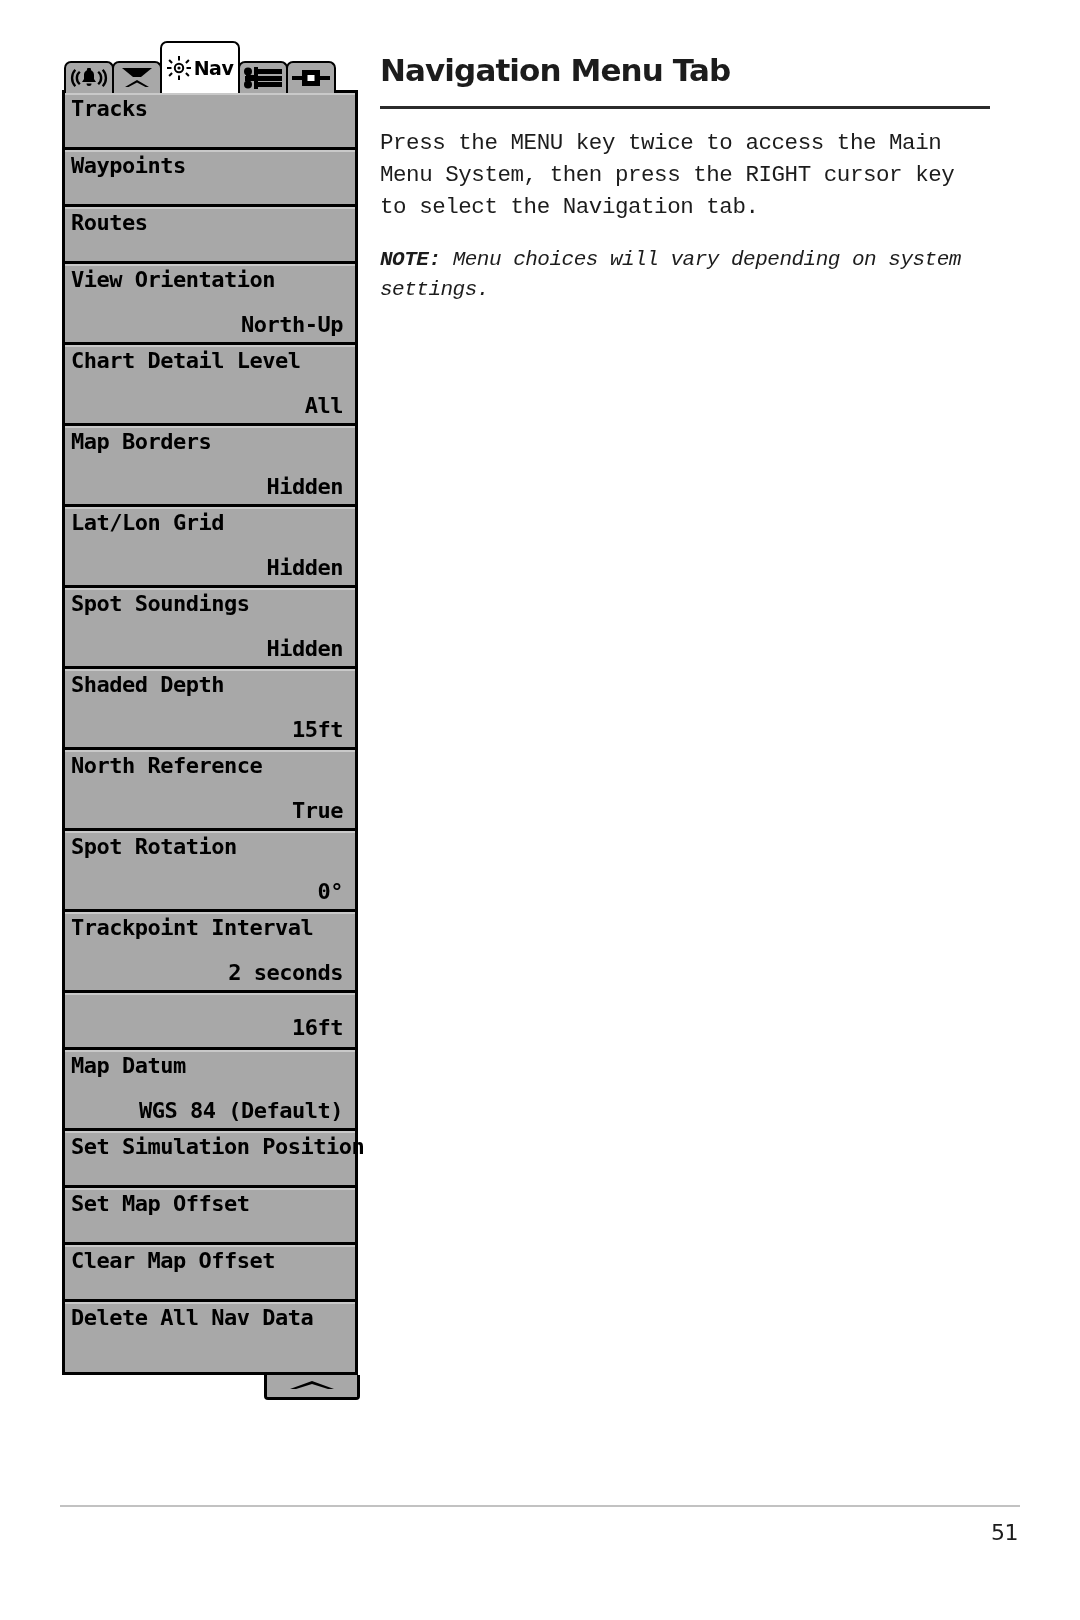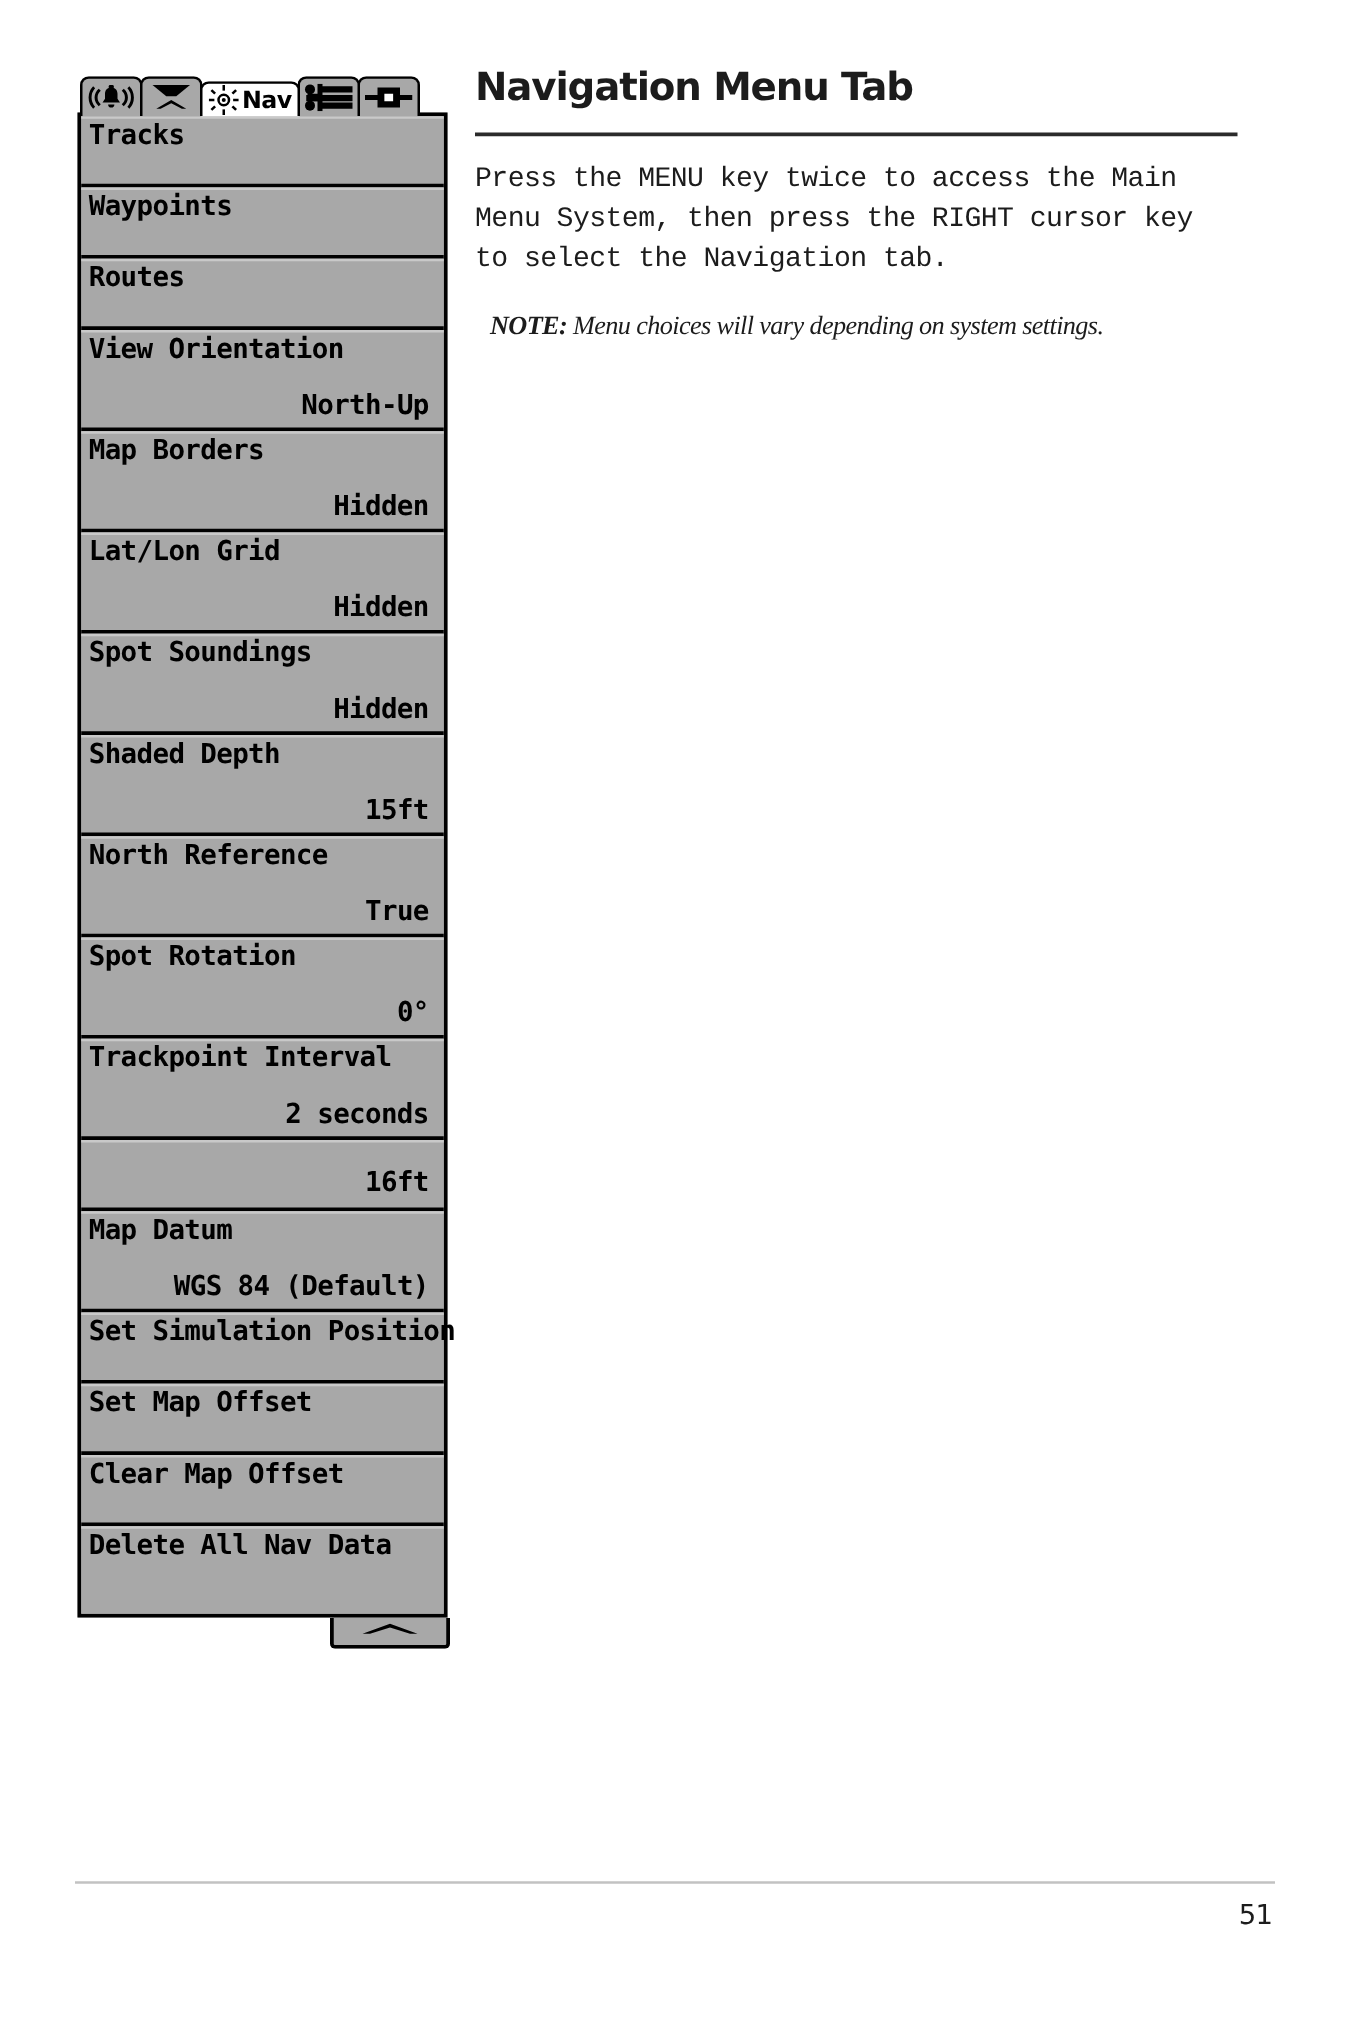--- a/index.html
+++ b/index.html
@@ -48,21 +48,21 @@
     box-sizing: border-box;
     display: flex;
     align-items: center;
     justify-content: center;
     margin-right: -2px;
     position: relative;
   }
   .tab.icon-only { width: 50px; }
   .tab.tab-nav {
     background: #ffffff;
-    height: 28px;
+    height: 52px;
     width: 80px;
     z-index: 5;
     gap: 3px;
     padding: 0 4px;
   }
   .tab-label {
     font-family: "DejaVu Sans", sans-serif;
     font-weight: bold;
     font-size: 19px;
     color: #000;
@@ -162,27 +162,27 @@
   }
   .body-para {
     font-family: Liberation Mono, monospace;
     font-size: 22.5px;
     line-height: 32px;
     color: #1c1c1c;
     letter-spacing: -0.45px;
     margin: 16px 0 22px 0;
   }
   .note-para {
-    font-family: Liberation Serif, serif;
+    font-family: Liberation Mono, monospace;
     font-size: 21px;
     line-height: 30px;
     color: #1c1c1c;
     letter-spacing: -0.5px;
     font-style: italic;
-    margin: 12px;
+    margin: 0;
   }
   .note-label {
     font-weight: bold;
     font-style: italic;
   }
 
   
   .footer-rule {
     position: absolute;
     left: 60px;
@@ -296,20 +296,24 @@
           <div class="mi-label">Waypoints</div>
         </div>
         <div class="menu-item">
           <div class="mi-label">Routes</div>
         </div>
         <div class="menu-item">
           <div class="mi-label">View Orientation</div>
           <div class="mi-value">North-Up</div>
         </div>
         <div class="menu-item">
+          <div class="mi-label">Chart Detail Level</div>
+          <div class="mi-value">All</div>
+        </div>
+        <div class="menu-item">
           <div class="mi-label">Map Borders</div>
           <div class="mi-value">Hidden</div>
         </div>
         <div class="menu-item">
           <div class="mi-label">Lat/Lon Grid</div>
           <div class="mi-value">Hidden</div>
         </div>
         <div class="menu-item">
           <div class="mi-label">Spot Soundings</div>
           <div class="mi-value">Hidden</div>

